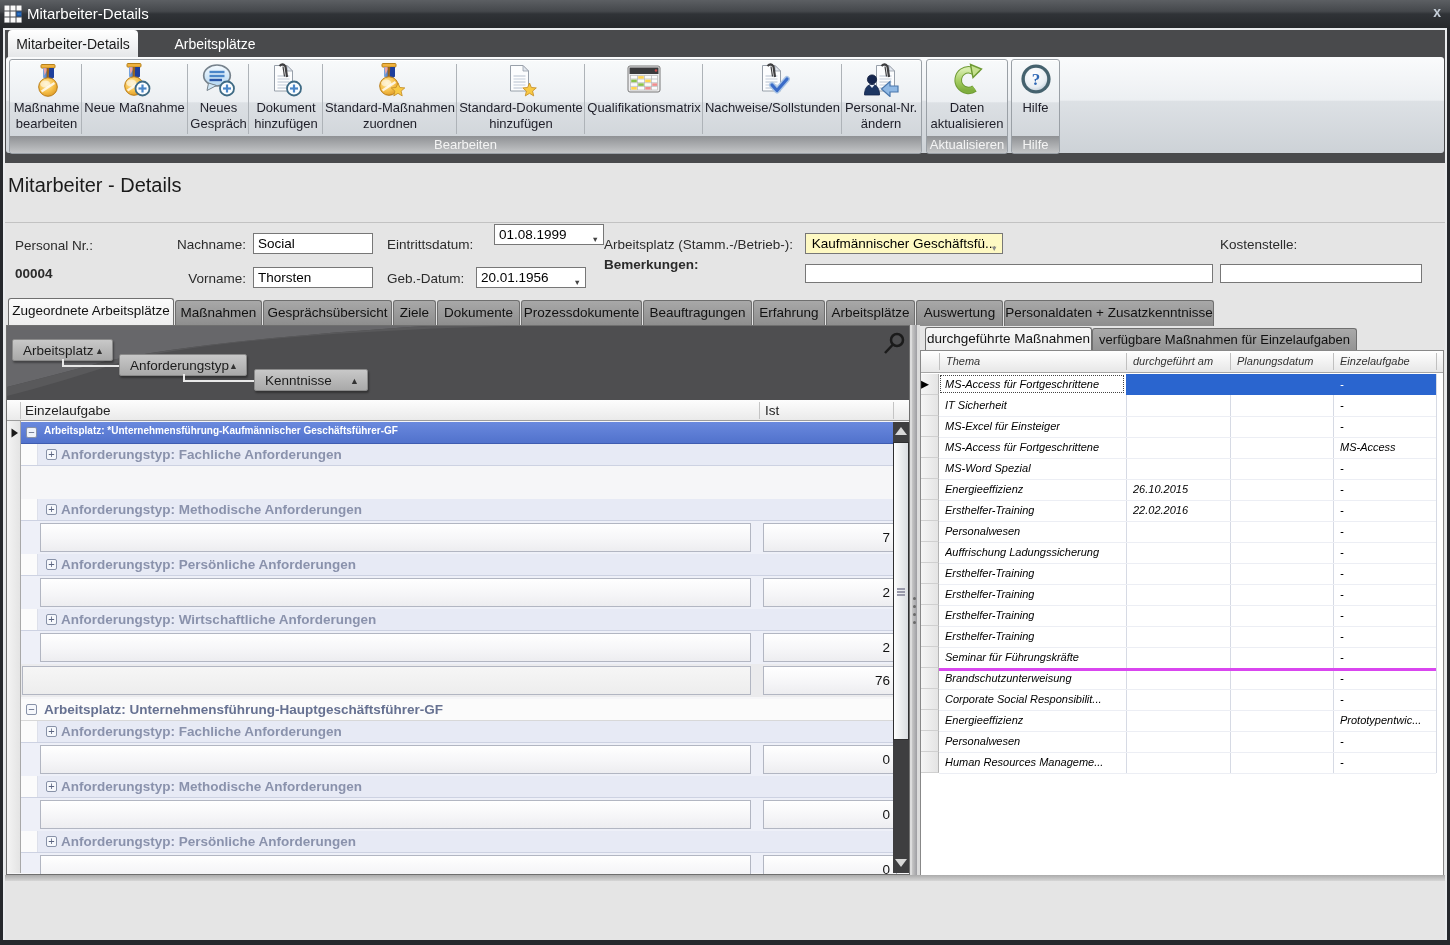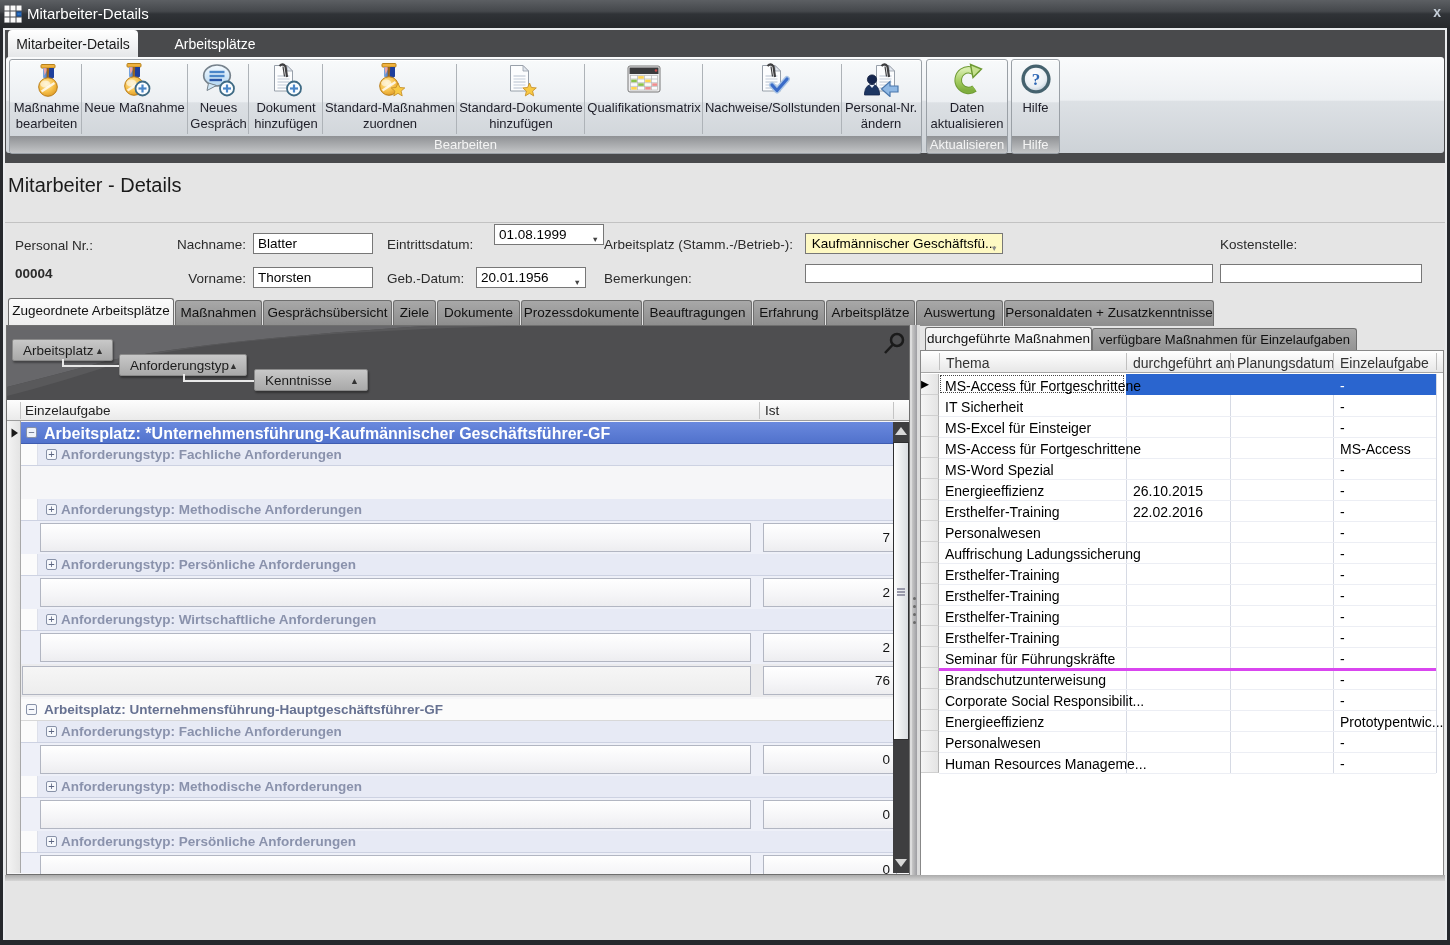--- a/index.html
+++ b/index.html
@@ -62,21 +62,21 @@
      font-size:13.5px;color:#111;text-align:right;}
   .plus{width:11px;height:11px;border:1px solid #8892a8;background:#f6f8fc;border-radius:2px;
      font-size:11px;line-height:9px;text-align:center;color:#5a6480;box-sizing:border-box;}
   
   .rtab{top:328px;height:23px;white-space:nowrap;overflow:hidden;background:linear-gradient(180deg,#a9a9a9,#929292);
         border:1px solid #6f6f6f;border-bottom:none;border-radius:3px 3px 0 0;
         color:#111;font-size:13.5px;text-align:center;line-height:22px;}
   .rtab.active{top:327px;height:24px;background:linear-gradient(180deg,#f8f8f8,#ebebeb);}
   #rtable{left:920px;top:350px;width:524px;height:527px;border:1px solid #888;background:#fff;box-sizing:border-box;}
   .trow{position:absolute;left:18px;width:497px;height:21px;}
-  .tc{position:absolute;top:3.5px;font-size:14px;color:#000;white-space:nowrap;overflow:hidden;}
+  .tc{position:absolute;top:3.5px;font-size:11px;color:#000;white-space:nowrap;overflow:hidden;font-style:italic;}
   .tvl{position:absolute;top:23px;width:1px;height:399px;background:#d6dae4;}
   .ticell{position:absolute;left:0;width:18px;height:21px;background:linear-gradient(90deg,#f5f5f5,#e4e4e4);border-right:1px solid #b4b4b4;border-bottom:1px solid #d0d0d0;box-sizing:border-box;}
   
   #footsep{left:5px;top:875px;width:1440px;height:6px;background:linear-gradient(180deg,#ababab,#d6d6d6);}
   #footer{left:5px;top:881px;width:1440px;height:59px;background:#e8e8e8;}
   .fbtn{position:absolute;top:5px;width:166px;height:41px;border:1px solid #8e8e8e;border-radius:2px;
      background:linear-gradient(180deg,#fdfdfd 0%,#e9e9e9 40%,#d2d2d2 52%,#dedede 75%,#f2f2f2 100%);
      font-size:15px;color:#222;text-align:center;line-height:41px;}
 </style>
 </head>
@@ -296,28 +296,28 @@
         <div class="t1">Hilfe</div>
       </div>
   </div>
 
   <div class="abs" id="heading">Mitarbeiter - Details</div>
   <div class="abs" id="hr1"></div>
   <div class="abs flabel" style="left:15px;top:238px;">Personal Nr.:</div>
   <div class="abs flabel" style="left:15px;top:266px;font-weight:bold;">00004</div>
   <div class="abs flabel" style="left:146px;top:237px;width:100px;text-align:right;">Nachname:</div>
   <div class="abs flabel" style="left:146px;top:271px;width:100px;text-align:right;">Vorname:</div>
-  <div class="abs tbox" style="left:253px;top:233px;width:110px;height:19px;">Blatter</div>
+  <div class="abs tbox" style="left:253px;top:233px;width:110px;height:19px;">Social</div>
   <div class="abs tbox" style="left:253px;top:267px;width:110px;height:19px;">Thorsten</div>
   <div class="abs flabel" style="left:387px;top:237px;">Eintrittsdatum:</div>
   <div class="abs flabel" style="left:387px;top:271px;">Geb.-Datum:</div>
   <div class="abs tbox" style="left:476px;top:224px;width:100px;height:19px;margin-left:18px;">01.08.1999<span style="position:absolute;right:4px;top:4.5px;color:#444;font-size:7.5px;">▼</span></div>
   <div class="abs tbox" style="left:476px;top:267px;width:100px;height:19px;">20.01.1956<span style="position:absolute;right:4px;top:4.5px;color:#444;font-size:7.5px;">▼</span></div>
   <div class="abs flabel" style="left:604px;top:237px;">Arbeitsplatz (Stamm.-/Betrieb-):</div>
-  <div class="abs flabel" style="left:604px;top:271px;">Bemerkungen:</div>
+  <div class="abs flabel" style="left:604px;top:257px;font-weight:bold;">Bemerkungen:</div>
   <div class="abs tbox" style="left:805px;top:233px;width:188px;height:19px;background:#fef9c3;text-align:center;">Kaufmännischer Geschäftsfü...<span style="position:absolute;right:4px;top:4.5px;color:#8a8a8a;font-size:7.5px;">▼</span></div>
   <div class="abs tbox" style="left:805px;top:264px;width:398px;height:17px;"></div>
   <div class="abs flabel" style="left:1220px;top:237px;">Kostenstelle:</div>
   <div class="abs tbox" style="left:1220px;top:264px;width:192px;height:17px;"></div>
 
   <div class="abs ltab active" style="left:8px;width:164px;">Zugeordnete Arbeitsplätze</div>
   <div class="abs ltab" style="left:175px;width:85px;">Maßnahmen</div>
   <div class="abs ltab" style="left:263px;width:127px;">Gesprächsübersicht</div>
   <div class="abs ltab" style="left:393px;width:41px;">Ziele</div>
   <div class="abs ltab" style="left:437px;width:81px;">Dokumente</div>
@@ -354,21 +354,21 @@
         <div style="position:absolute;left:886px;top:2px;width:1px;height:17px;background:#c4c4c4;"></div>
       </div>
 
       <div style="position:absolute;left:0;top:21px;width:14px;height:452px;background:linear-gradient(90deg,#f4f4f4,#e4e4e4);border-right:1px solid #a8a8a8;box-sizing:border-box;"></div>
       <svg style="position:absolute;left:4px;top:28px;" width="8" height="10" viewBox="0 0 8 10">
           <path d="M0.5,0.5 L7,5 L0.5,9.5 Z" fill="#1a1a1a"></path>
         </svg>
 
       <div class="grow" style="top:22px;height:22px;background:linear-gradient(180deg,#6a89de,#5172cc);border-bottom:1px solid #3f5cb0;box-sizing:border-box;">
         <div class="plus" style="position:absolute;left:5px;top:5px;background:#eef2fa;">−</div>
-        <div style="position:absolute;left:23px;top:3px;font-weight:bold;font-size:16px;color:#fff;">Arbeitsplatz: *Unternehmensführung-Kaufmännischer Geschäftsführer-GF</div>
+        <div style="position:absolute;left:23px;top:3px;font-weight:bold;font-size:10px;color:#fff;">Arbeitsplatz: *Unternehmensführung-Kaufmännischer Geschäftsführer-GF</div>
       </div>
       <div class="grow lavrow" style="top:44px;height:21px;">
           <div class="lavstrip"></div>
           <div class="plus">+</div>
           <div class="gt">Anforderungstyp: Fachliche Anforderungen</div>
         </div>
       <div class="grow lavrow" style="top:99px;height:21px;">
           <div class="lavstrip"></div>
           <div class="plus">+</div>
           <div class="gt">Anforderungstyp: Methodische Anforderungen</div>

